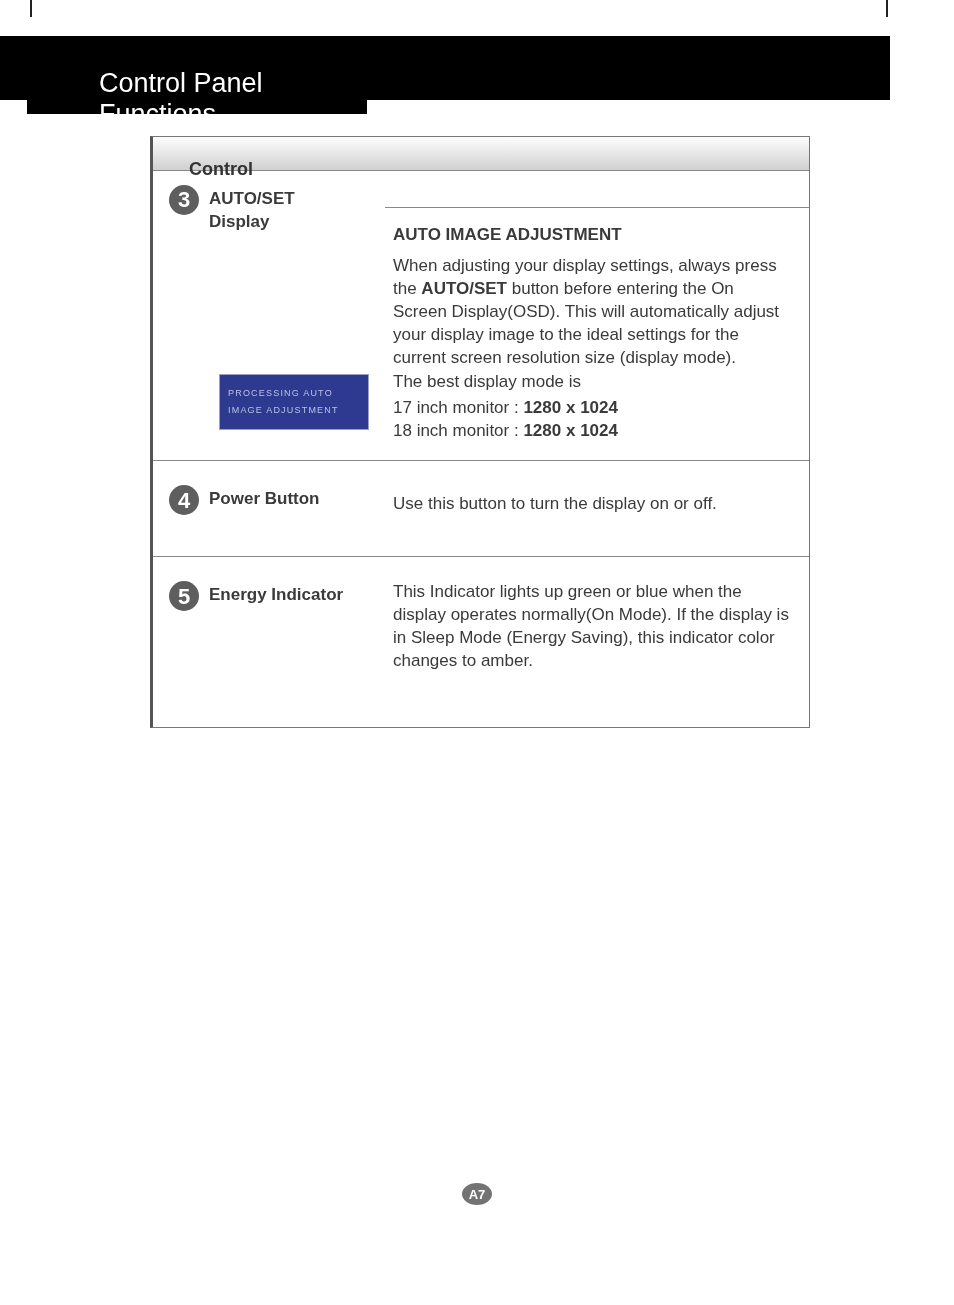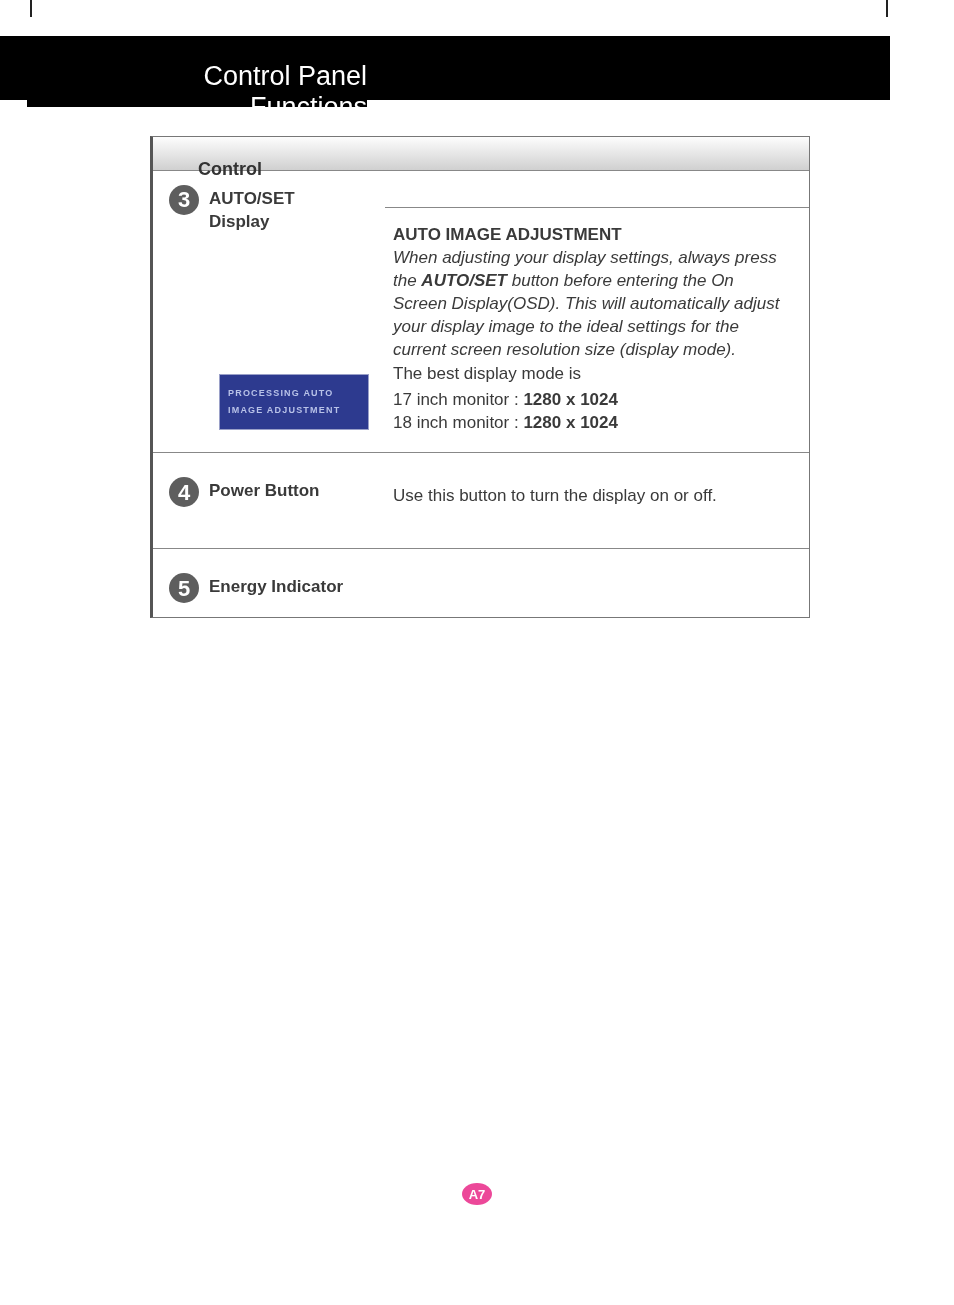--- a/index.html
+++ b/index.html
@@ -19,47 +19,46 @@
   .crop-left { left: 30px; }
   .crop-right { right: 66px; }
   .header-bar {
     position: absolute;
     top: 36px; left: 0;
     width: 890px; height: 64px;
     background: #000;
   }
   .header-tab {
     position: absolute;
-    top: 37px; left: 27px;
+    top: 44px; left: 27px;
     width: 340px; height: 70px;
     background: #000;
     color: #fff;
     font-size: 27px;
     font-weight: 300;
     padding: 24px 0 0 72px;
-    text-align: right;
   }
   .table {
     position: absolute;
     top: 136px; left: 150px;
     width: 660px;
     border: 1px solid #777;
     border-left: 3px solid #555;
   }
   .thead {
     display: flex;
     height: 34px;
     background: linear-gradient(#fdfdfd, #d0d0d0);
     border-bottom: 1px solid #888;
     font-weight: bold;
     font-size: 18px;
     color: #333;
     align-items: center;
   }
-  .th-control { width: 232px; padding-left: 45px; margin-top: 32px; }
+  .th-control { width: 232px; padding-left: 36px; margin-top: 32px; }
   .th-function { flex: 1; padding-left: 74px; }
   .row {
     display: flex;
     border-bottom: 1px solid #888;
     font-size: 17px;
     line-height: 1.35;
   }
   .row:last-child { border-bottom: none; }
   .col-control {
     width: 232px;
@@ -102,36 +101,36 @@
     margin-left: 50px;
     width: 150px;
     height: 56px;
     background: #2d3a8f;
     border: 1px solid #9aa0c8;
     padding: 10px 8px;
     color: #b8c2e8;
     font-size: 9px;
     letter-spacing: 1.2px;
     line-height: 1.9;
-    font-weight: bold;
+    font-weight: normal;
   }
   .func-title { font-weight: bold; }
-  .func-body { margin-top: 0; font-style: italic; }
+  .func-body { margin-top: 8px; }
   .best-line { margin-top: 1px; }
   .mode-line { margin-top: 3px; }
   .bold { font-weight: bold; }
   .row-4 .col-control, .row-5 .col-control { padding-top: 24px; }
   .row-4 .col-function { padding-top: 32px; padding-bottom: 40px; }
   .row-5 .col-function { padding-top: 24px; padding-bottom: 54px; }
   .page-num {
     position: absolute;
     left: 50%; transform: translateX(-50%);
     bottom: 100px;
     width: 30px; height: 22px;
-    background: #ec4899;
+    background: #737373;
     border-radius: 50%;
     color: #fff;
     font-size: 13px;
     font-weight: bold;
     display: flex; align-items: center; justify-content: center;
   }
 </style>
 </head>
 <body>
 
@@ -190,16 +189,19 @@
     </div>
   </div>
 
   <div class="row row-5">
     <div class="col-control">
       <div class="ctrl-head">
         <div class="num-badge">5</div>
         <div class="ctrl-label">Energy Indicator</div>
       </div>
     </div>
+    <div class="col-function">
+      <div>This Indicator lights up green or blue when the display operates normally(On Mode). If the display is in Sleep Mode (Energy Saving), this indicator color changes to amber.</div>
+    </div>
   </div>
 </div>
 
 <div class="page-num">A7</div>
 
 </body></html>

